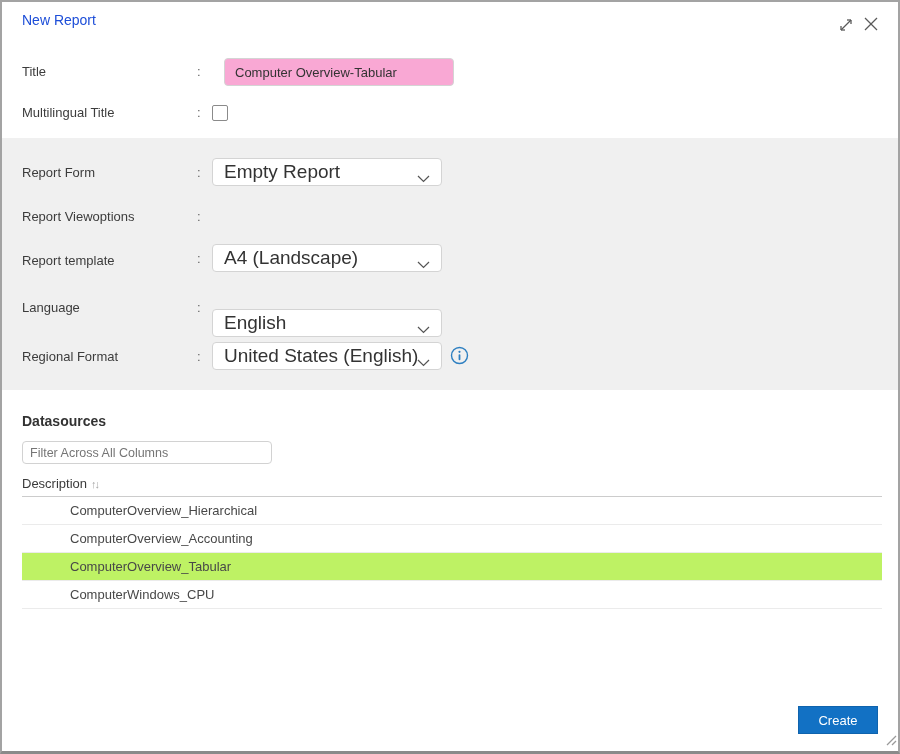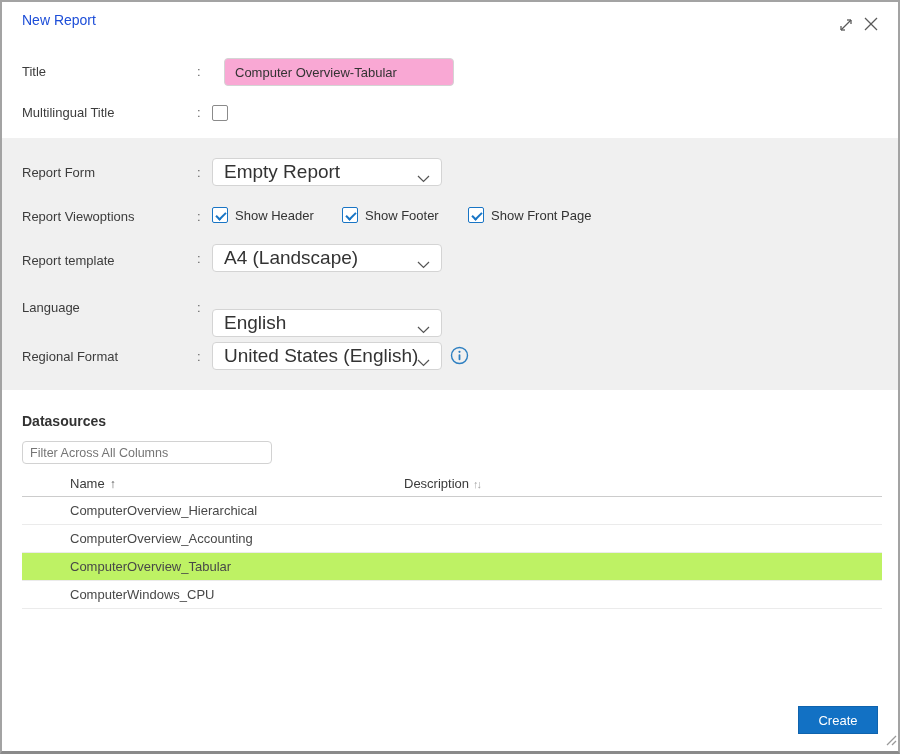--- a/index.html
+++ b/index.html
@@ -141,34 +141,20 @@
     <span class="chev">
       <svg width="13" height="8" viewBox="0 0 13 8" fill="none" stroke="#555" stroke-width="1.2">
           <path d="M1 1 L6.5 6.5 L12 1"></path>
         </svg>
     </span>
   </div>
 
   
   <div class="abs flabel" style="left:20px; top:207px;">Report Viewoptions</div>
   <div class="abs colon" style="top:207px;">:</div>
-  <div class="abs cb-group" style="left:210px; top:205px;">
-    <span class="cb-item" style="width:130px;">
-      <span class="checkbox checked"></span>
-      <span class="cb-label">Show Header</span>
-    </span>
-    <span class="cb-item" style="width:126px;">
-      <span class="checkbox checked"></span>
-      <span class="cb-label">Show Footer</span>
-    </span>
-    <span class="cb-item">
-      <span class="checkbox checked"></span>
-      <span class="cb-label">Show Front Page</span>
-    </span>
-  </div>
 
   
   <div class="abs flabel" style="left:20px; top:235px;margin-top:16px;">Report template</div>
   <div class="abs colon" style="top:249px;">:</div>
   <div class="abs select" style="top:242px;">
     <span class="sel-text">A4 (Landscape)</span>
     <span class="chev">
       <svg width="13" height="8" viewBox="0 0 13 8" fill="none" stroke="#555" stroke-width="1.2">
           <path d="M1 1 L6.5 6.5 L12 1"></path>
         </svg>
@@ -205,21 +191,20 @@
       <rect x="8.6" y="8.2" width="1.8" height="6" rx="0.9" fill="#2d7fc1"></rect>
     </svg>
   </span>
 
   
   <div class="abs ds-heading">Datasources</div>
   <input class="abs filter-input" placeholder="Filter Across All Columns" style="">
 
   <div class="abs ds-table">
     <div class="ds-head">
-      <span class="col-name"><span>Name</span><span class="sort-asc">↑</span></span>
       <span class="col-desc"><span>Description</span><span class="sort-both">↑↓</span></span>
     </div>
     <div>
         <div class="ds-row">
           <span class="cell-name">ComputerOverview_Hierarchical</span>
           <span class="cell-desc"></span>
         </div>
         <div class="ds-row">
           <span class="cell-name">ComputerOverview_Accounting</span>
           <span class="cell-desc"></span>

